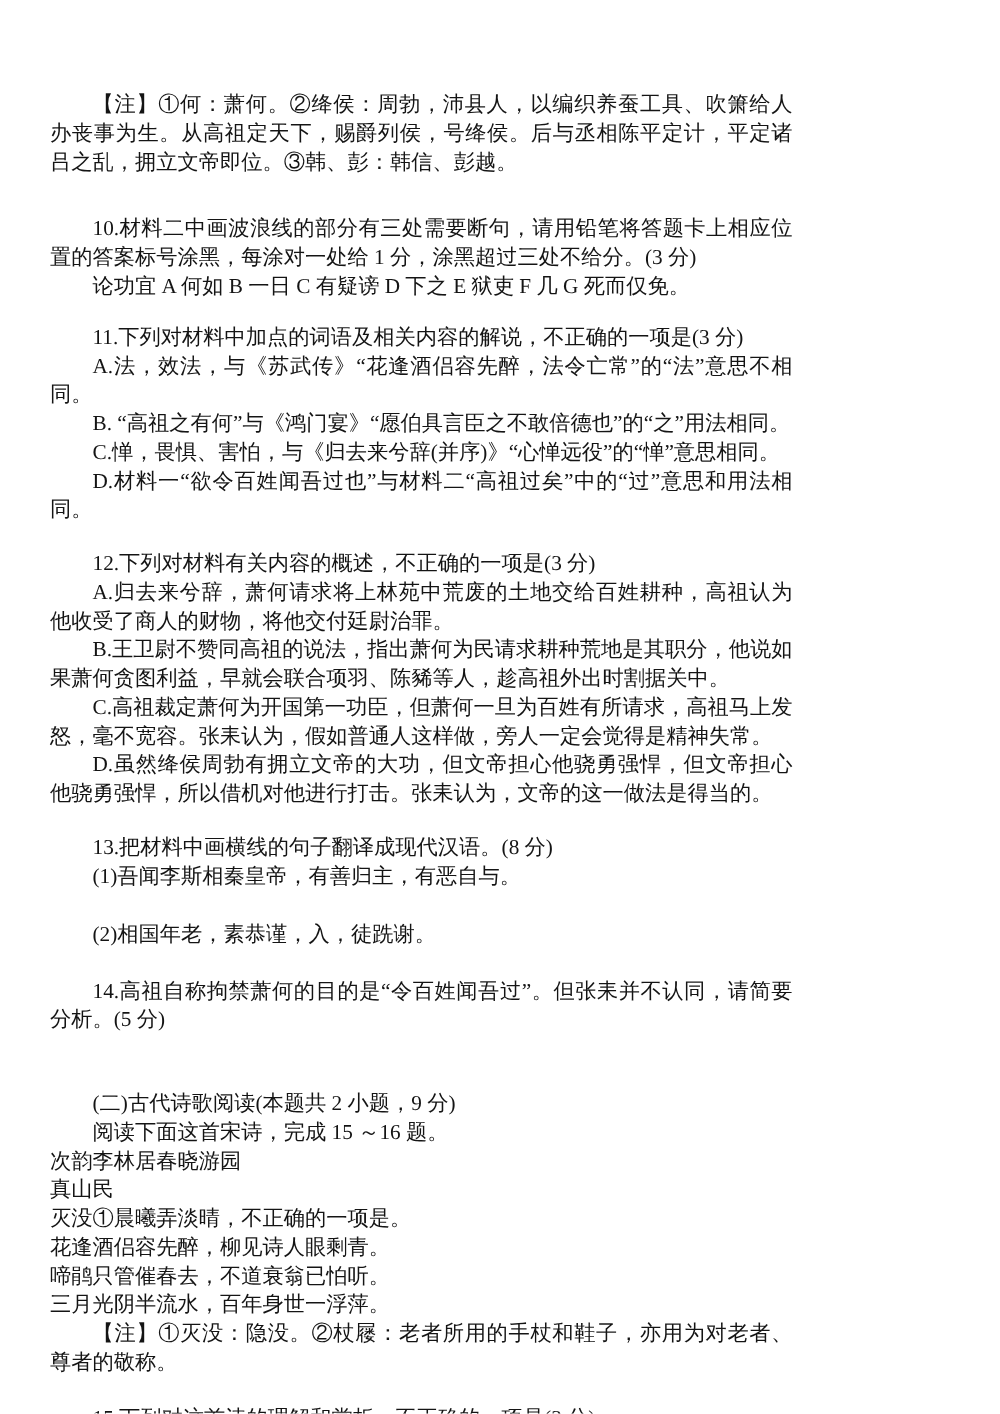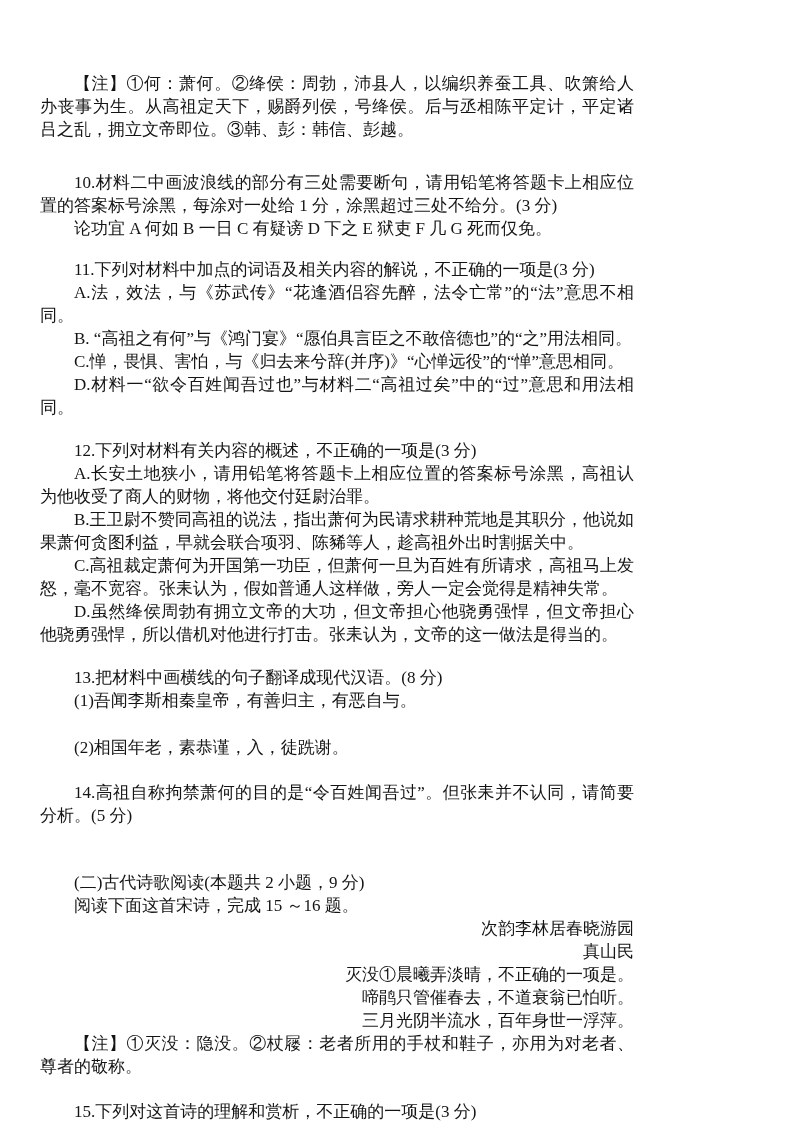--- a/index.html
+++ b/index.html
@@ -22,21 +22,21 @@
   }
   .para {
     margin: 0;
     text-indent: 2em;
     text-align: justify;
     text-justify: inter-ideograph;
   }
   .center {
     margin: 0;
     text-indent: 0;
-    text-align: right;
+    text-align: left;
   }
   
   .gap-q10  { margin-top: 30px; }
   .gap-q11  { margin-top: 18px; }
   .gap-q12  { margin-top: 20px; }
   .gap-q13  { margin-top: 20px; }
   .gap-item2{ margin-top: 24px; }
   .gap-q14  { margin-top: 22px; }
   .gap-sec2 { margin-top: 44px; }
   .gap-q15  { margin-top: 22px; }
@@ -51,36 +51,37 @@
   <p class="para gap-q10">10.材料二中画波浪线的部分有三处需要断句，请用铅笔将答题卡上相应位置的答案标号涂黑，每涂对一处给 1 分，涂黑超过三处不给分。(3 分)</p>
   <p class="para">论功宜 A 何如 B 一日 C 有疑谤 D 下之 E 狱吏 F 几 G 死而仅免。</p>
 
   <p class="para gap-q11">11.下列对材料中加点的词语及相关内容的解说，不正确的一项是(3 分)</p>
   <p class="para">A.法，效法，与《苏武传》“花逢酒侣容先醉，法令亡常”的“法”意思不相同。</p>
   <p class="para">B. “高祖之有何”与《鸿门宴》“愿伯具言臣之不敢倍德也”的“之”用法相同。</p>
   <p class="para">C.惮，畏惧、害怕，与《归去来兮辞(并序)》“心惮远役”的“惮”意思相同。</p>
   <p class="para">D.材料一“欲令百姓闻吾过也”与材料二“高祖过矣”中的“过”意思和用法相同。</p>
 
   <p class="para gap-q12">12.下列对材料有关内容的概述，不正确的一项是(3 分)</p>
-  <p class="para">A.长安土地狭小，请用铅笔将答题卡上相应位置的答案标号涂黑，高祖认为他收受了商人的财物，将他交付廷尉治罪。</p>
+  <p class="para">A.归去来兮辞，萧何请求将上林苑中荒废的土地交给百姓耕种，高祖认为他收受了商人的财物，将他交付廷尉治罪。</p>
   <p class="para">B.王卫尉不赞同高祖的说法，指出萧何为民请求耕种荒地是其职分，他说如果萧何贪图利益，早就会联合项羽、陈豨等人，趁高祖外出时割据关中。</p>
   <p class="para">C.高祖裁定萧何为开国第一功臣，但萧何一旦为百姓有所请求，高祖马上发怒，毫不宽容。张耒认为，假如普通人这样做，旁人一定会觉得是精神失常。</p>
   <p class="para">D.虽然绛侯周勃有拥立文帝的大功，但文帝担心他骁勇强悍，但文帝担心他骁勇强悍，所以借机对他进行打击。张耒认为，文帝的这一做法是得当的。</p>
 
   <p class="para gap-q13">13.把材料中画横线的句子翻译成现代汉语。(8 分)</p>
   <p class="para">(1)吾闻李斯相秦皇帝，有善归主，有恶自与。</p>
   <p class="para gap-item2">(2)相国年老，素恭谨，入，徒跣谢。</p>
 
   <p class="para gap-q14">14.高祖自称拘禁萧何的目的是“令百姓闻吾过”。但张耒并不认同，请简要分析。(5 分)</p>
 
   <p class="para gap-sec2">(二)古代诗歌阅读(本题共 2 小题，9 分)</p>
   <p class="para">阅读下面这首宋诗，完成 15 ～16 题。</p>
 
   <p class="center">次韵李林居春晓游园</p>
   <p class="center">真山民</p>
   <p class="center">灭没①晨曦弄淡晴，不正确的一项是。</p>
+  <p class="center">花逢酒侣容先醉，柳见诗人眼剩青。</p>
   <p class="center">啼鹃只管催春去，不道衰翁已怕听。</p>
   <p class="center">三月光阴半流水，百年身世一浮萍。</p>
   <p class="para">【注】①灭没：隐没。②杖屦：老者所用的手杖和鞋子，亦用为对老者、尊者的敬称。</p>
 
   <p class="para gap-q15">15.下列对这首诗的理解和赏析，不正确的一项是(3 分)</p>
 
 </div>
 
 </body></html>

